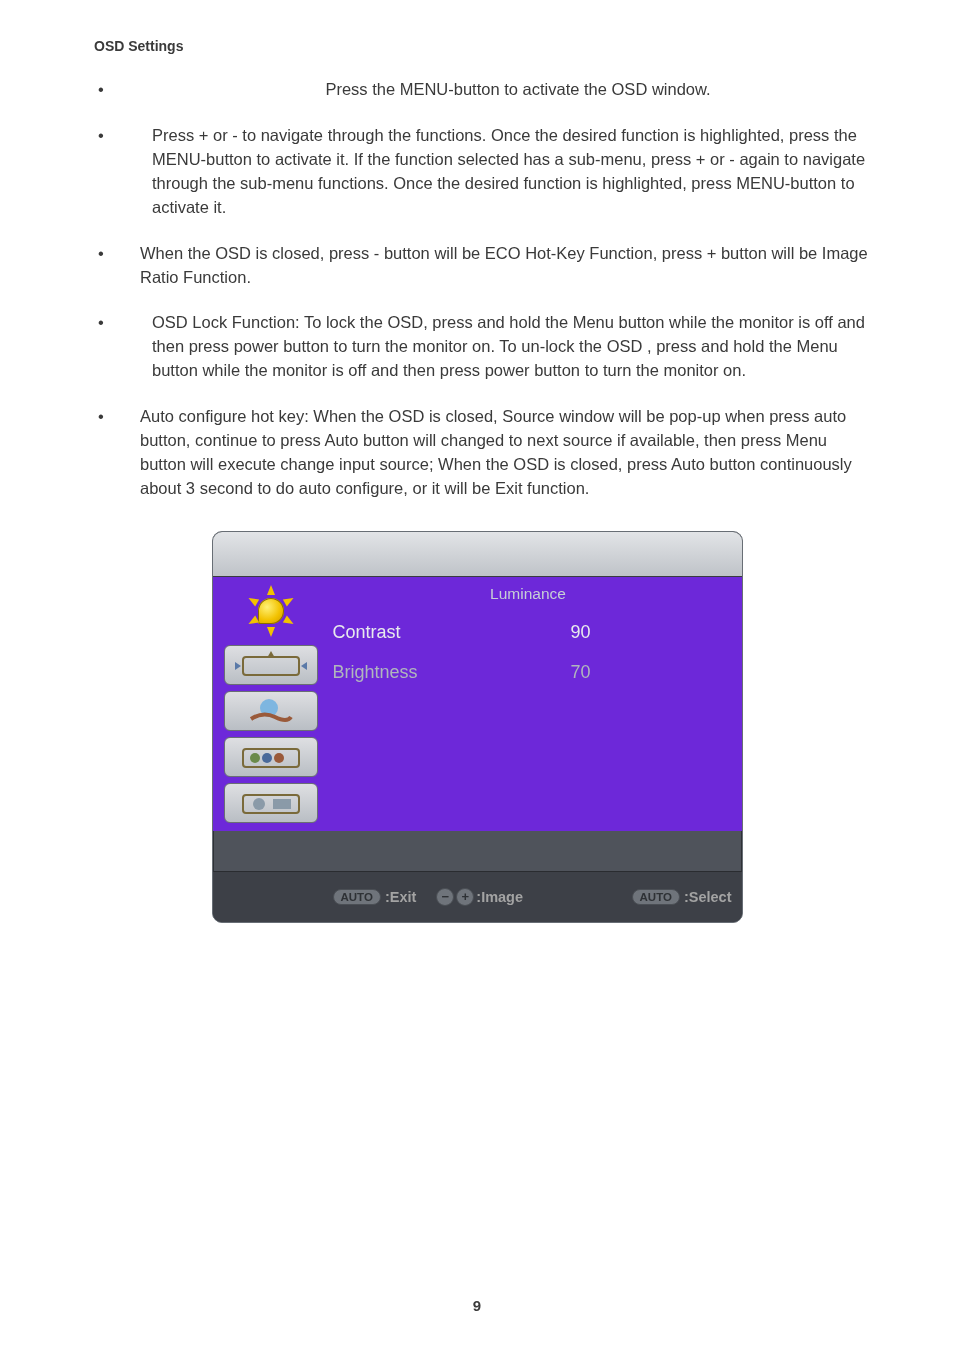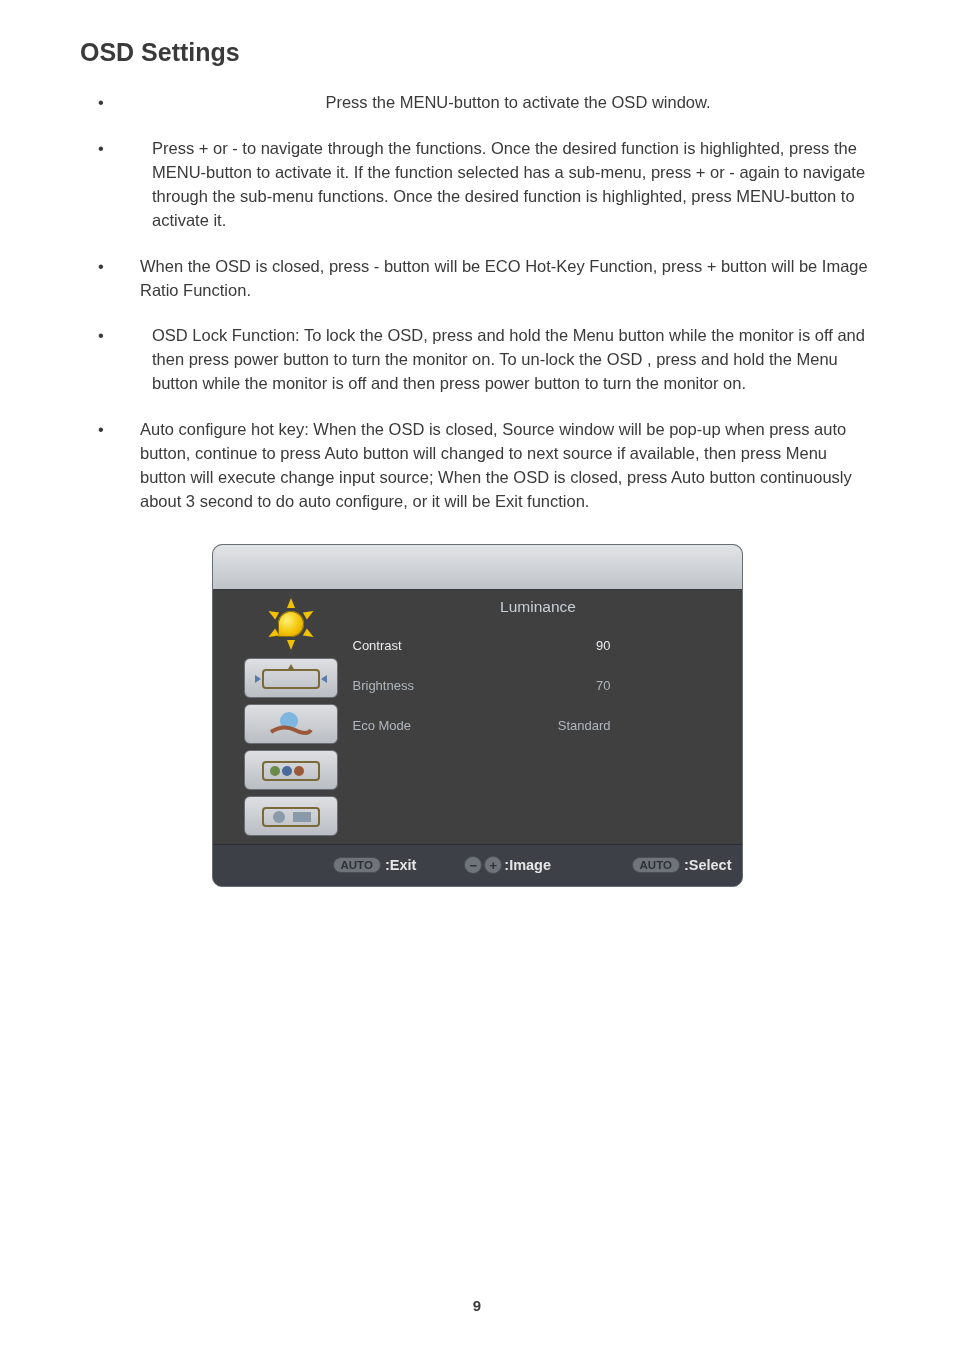--- a/index.html
+++ b/index.html
@@ -6,25 +6,25 @@
     body {
       width: 954px;
       height: 1354px;
       background: #fff;
       font-family: Arial, Helvetica, sans-serif;
       color: #3a3a3a;
       position: relative;
       padding: 38px 78px 0 78px;
     }
     .title {
-      font-size: 25px;
+      font-size: 14px;
       font-weight: bold;
       color: #3a3a3a;
       margin-bottom: 24px;
-      margin-left: 2px;
+      margin-left: 16px;
     }
     .bullets { margin-left: 16px; }
     .bullet-item {
       display: flex;
       margin-bottom: 22px;
       font-size: 16.5px;
       line-height: 1.45;
       color: #3a3a3a;
     }
     .bullet-dot {
@@ -47,22 +47,21 @@
       border: 1px solid #686e75;
       box-shadow: 0 0 0 1px #2e3136 inset;
     }
     .osd-topbar {
       height: 45px;
       background: linear-gradient(#e2e4e7, #bfc3c8);
       border-bottom: 1px solid #3a3c40;
     }
     .osd-body {
       display: flex;
-      background: #404040;
-      padding-left: 20px;
+      background: #6d28d9;
     }
     .osd-sidebar {
       width: 116px;
       padding: 6px 10px 8px 10px;
       display: flex;
       flex-direction: column;
       align-items: center;
       gap: 6px;
     }
     .side-icon-active {
@@ -105,52 +104,53 @@
       color: #c7ced6;
       font-size: 15.5px;
       margin-bottom: 10px;
       font-weight: 500;
     }
     .osd-row {
       display: flex;
       align-items: center;
       height: 40px;
       color: #b0b6bd;
-      font-size: 13px;
+      font-size: 18px;
     }
     .osd-row.sel { color: #e8eaed; }
     .osd-lbl { flex: 0 0 150px; padding-left: 4px; }
     .osd-val { flex: 0 0 130px; text-align: right; padding-right: 18px; }
 
     .osd-footer {
-      height: 42px;
+      height: 51px;
       background: #3d4047;
       border-top: 1px solid #2a2c30;
       display: flex;
       align-items: center;
       padding-left: 120px;
-      gap: 48px;
+      gap: 20px;
       color: #9da3aa;
       font-size: 14.5px;
+      margin-top: 40px;
     }
     .pill {
       display: inline-flex; align-items:center; justify-content:center;
       background: #6f747b; color: #2e3135;
       border-radius: 10px; padding: 1px 7px; font-size: 11.5px; font-weight: bold;
       border: 1px solid #4a4e54;
       margin-right: 2px;
     }
     .circ {
       display:inline-flex; width:18px; height:18px; border-radius:50%;
       background:#6f747b; border:1px solid #4a4e54;
       align-items:center; justify-content:center;
       color:#2e3135; font-size:13px; font-weight:bold; line-height:1;
     }
     .footer-item { display:flex; align-items:center; gap:2px; }
-    .footer-item .lbl { color:#e5e5e5; font-weight:600; }
+    .footer-item .lbl { color:#a3a3a3; font-weight:600; }
 
     .page-num {
       position: absolute;
       bottom: 40px;
       left: 0; right: 0;
       text-align: center;
       font-size: 15px;
       font-weight: bold;
       color: #3a3a3a;
     }
@@ -236,24 +236,20 @@
       <div class="osd-main">
         <div class="osd-heading">Luminance</div>
         <div class="osd-row sel">
           <div class="osd-lbl">Contrast</div>
           <div class="osd-val">90</div>
         </div>
         <div class="osd-row">
           <div class="osd-lbl">Brightness</div>
           <div class="osd-val">70</div>
         </div>
-        <div class="osd-row">
-          <div class="osd-lbl">Eco Mode</div>
-          <div class="osd-val">Standard</div>
-        </div>
         <div style="height:34px;"></div>
       </div>
     </div>
     <div class="osd-footer">
       <div class="footer-item">
         <span class="pill">AUTO</span>
         <span class="lbl">:Exit</span>
       </div>
       <div class="footer-item">
         <span class="circ">−</span>

